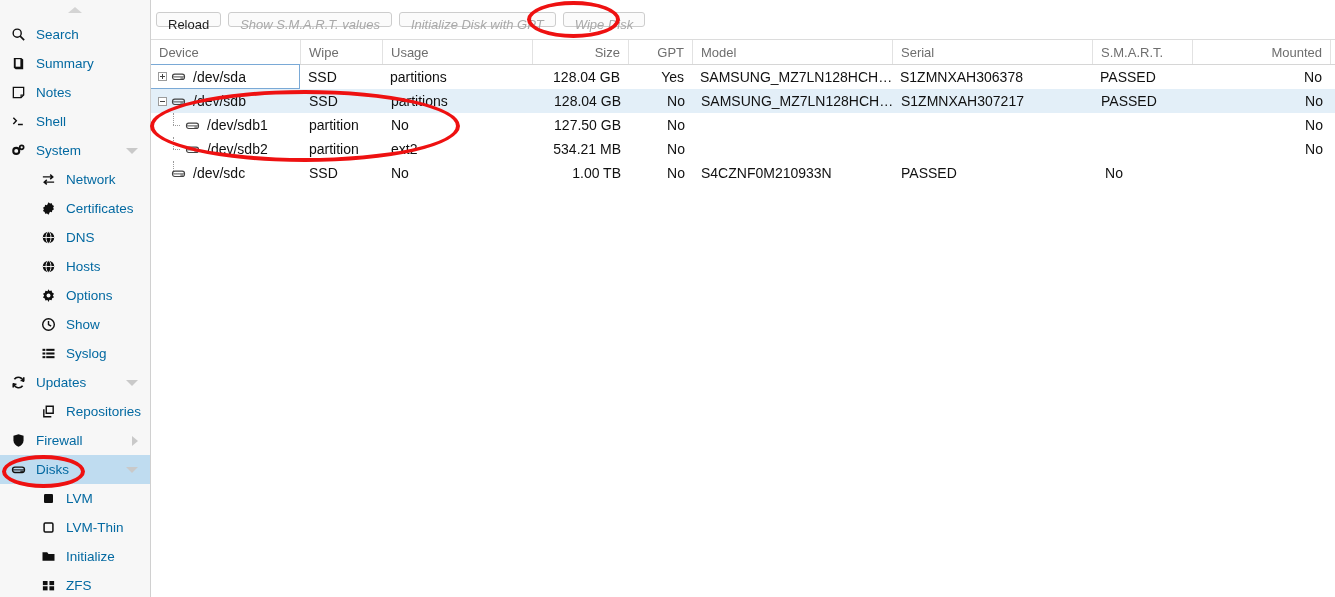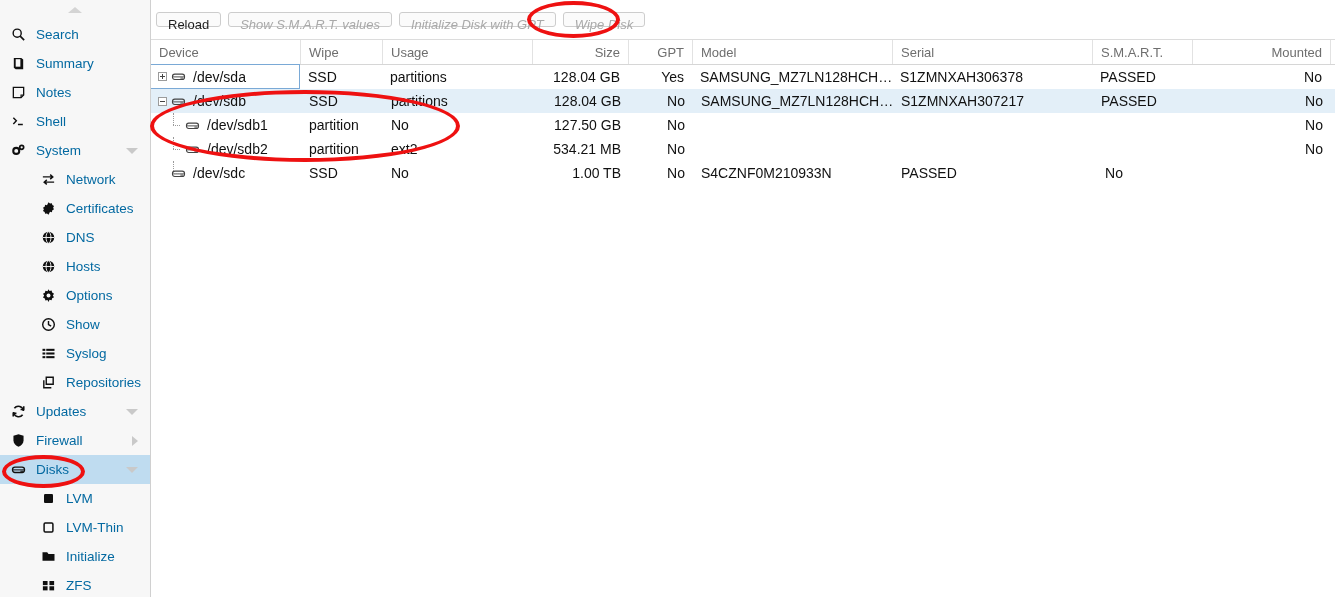--- a/index.html
+++ b/index.html
@@ -345,38 +345,38 @@
               <rect x="1.6" y="3" width="3" height="2.2"></rect>
               <rect x="5.6" y="3" width="8.8" height="2.2"></rect>
               <rect x="1.6" y="6.9" width="3" height="2.2"></rect>
               <rect x="5.6" y="6.9" width="8.8" height="2.2"></rect>
               <rect x="1.6" y="10.8" width="3" height="2.2"></rect>
               <rect x="5.6" y="10.8" width="8.8" height="2.2"></rect>
             </svg>
           </span>
           <span class="nav-label">Syslog</span>
         </div>
+        <div class="nav-item">
+          <span class="nav-ic">
+            <svg width="15" height="15" viewBox="0 0 16 16" fill="#101010">
+              <path d="M13.2 7.4A5.3 5.3 0 0 0 3.6 4.6M2.8 8.6a5.3 5.3 0 0 0 9.6 2.8" fill="none" stroke="#101010" stroke-width="1.7"></path>
+              <path d="M13.6 2.4v3.4h-3.4M2.4 13.4V10h3.4" fill="none" stroke="#101010" stroke-width="1.7"></path>
+            </svg>
+          </span>
+          <span class="nav-label">Updates</span>
+          <span class="nav-arrow down"></span>
+        </div>
         <div class="nav-item sub">
           <span class="nav-ic">
             <svg width="15" height="15" viewBox="0 0 16 16" fill="#101010">
               <path d="M5.6 2.4h7.4v7.4H5.6z" fill="none" stroke="#101010" stroke-width="1.5"></path>
               <path d="M3 5.6v8h8" fill="none" stroke="#101010" stroke-width="1.5"></path>
             </svg>
           </span>
           <span class="nav-label">Repositories</span>
-        </div>
-        <div class="nav-item">
-          <span class="nav-ic">
-            <svg width="15" height="15" viewBox="0 0 16 16" fill="#101010">
-              <path d="M13.2 7.4A5.3 5.3 0 0 0 3.6 4.6M2.8 8.6a5.3 5.3 0 0 0 9.6 2.8" fill="none" stroke="#101010" stroke-width="1.7"></path>
-              <path d="M13.6 2.4v3.4h-3.4M2.4 13.4V10h3.4" fill="none" stroke="#101010" stroke-width="1.7"></path>
-            </svg>
-          </span>
-          <span class="nav-label">Updates</span>
-          <span class="nav-arrow down"></span>
         </div>
         <div class="nav-item">
           <span class="nav-ic">
             <svg width="15" height="15" viewBox="0 0 16 16" fill="#101010">
               <path d="M8 1.3L13.4 3v5.1c0 3.2-2.4 5.6-5.4 6.6-3-1-5.4-3.4-5.4-6.6V3z"></path>
             </svg>
           </span>
           <span class="nav-label">Firewall</span>
           <span class="nav-arrow right"></span>
         </div>

